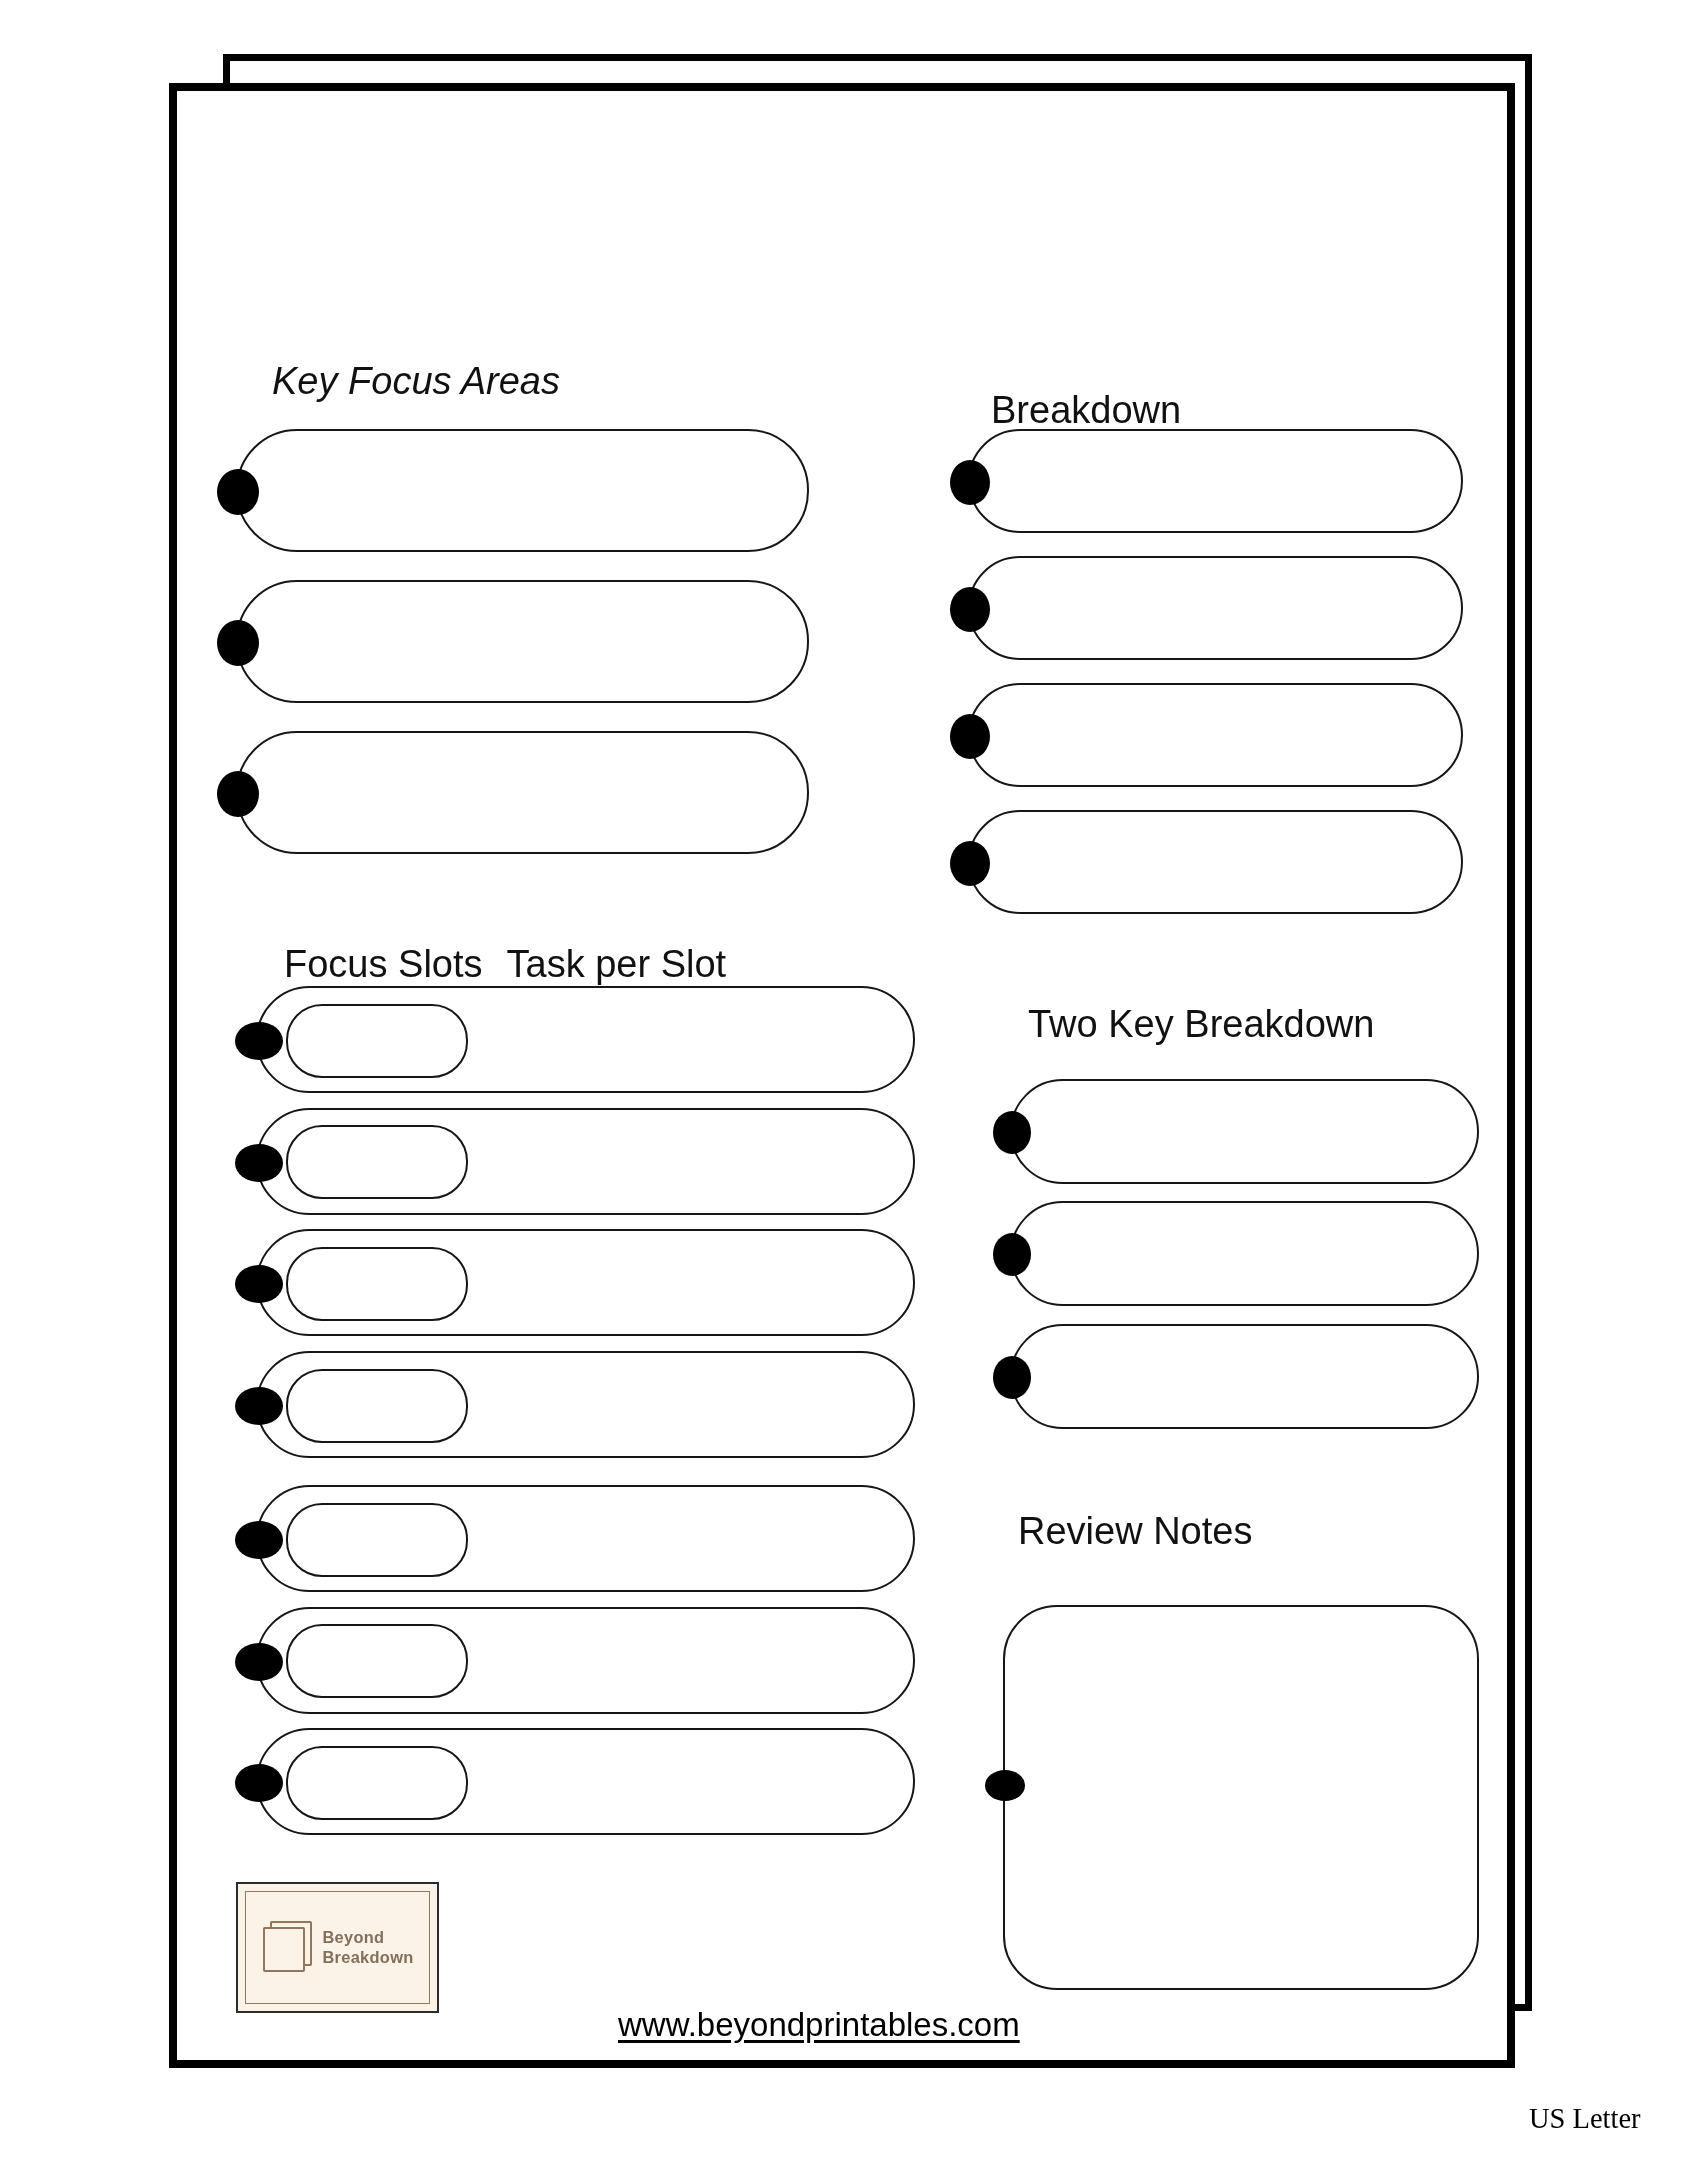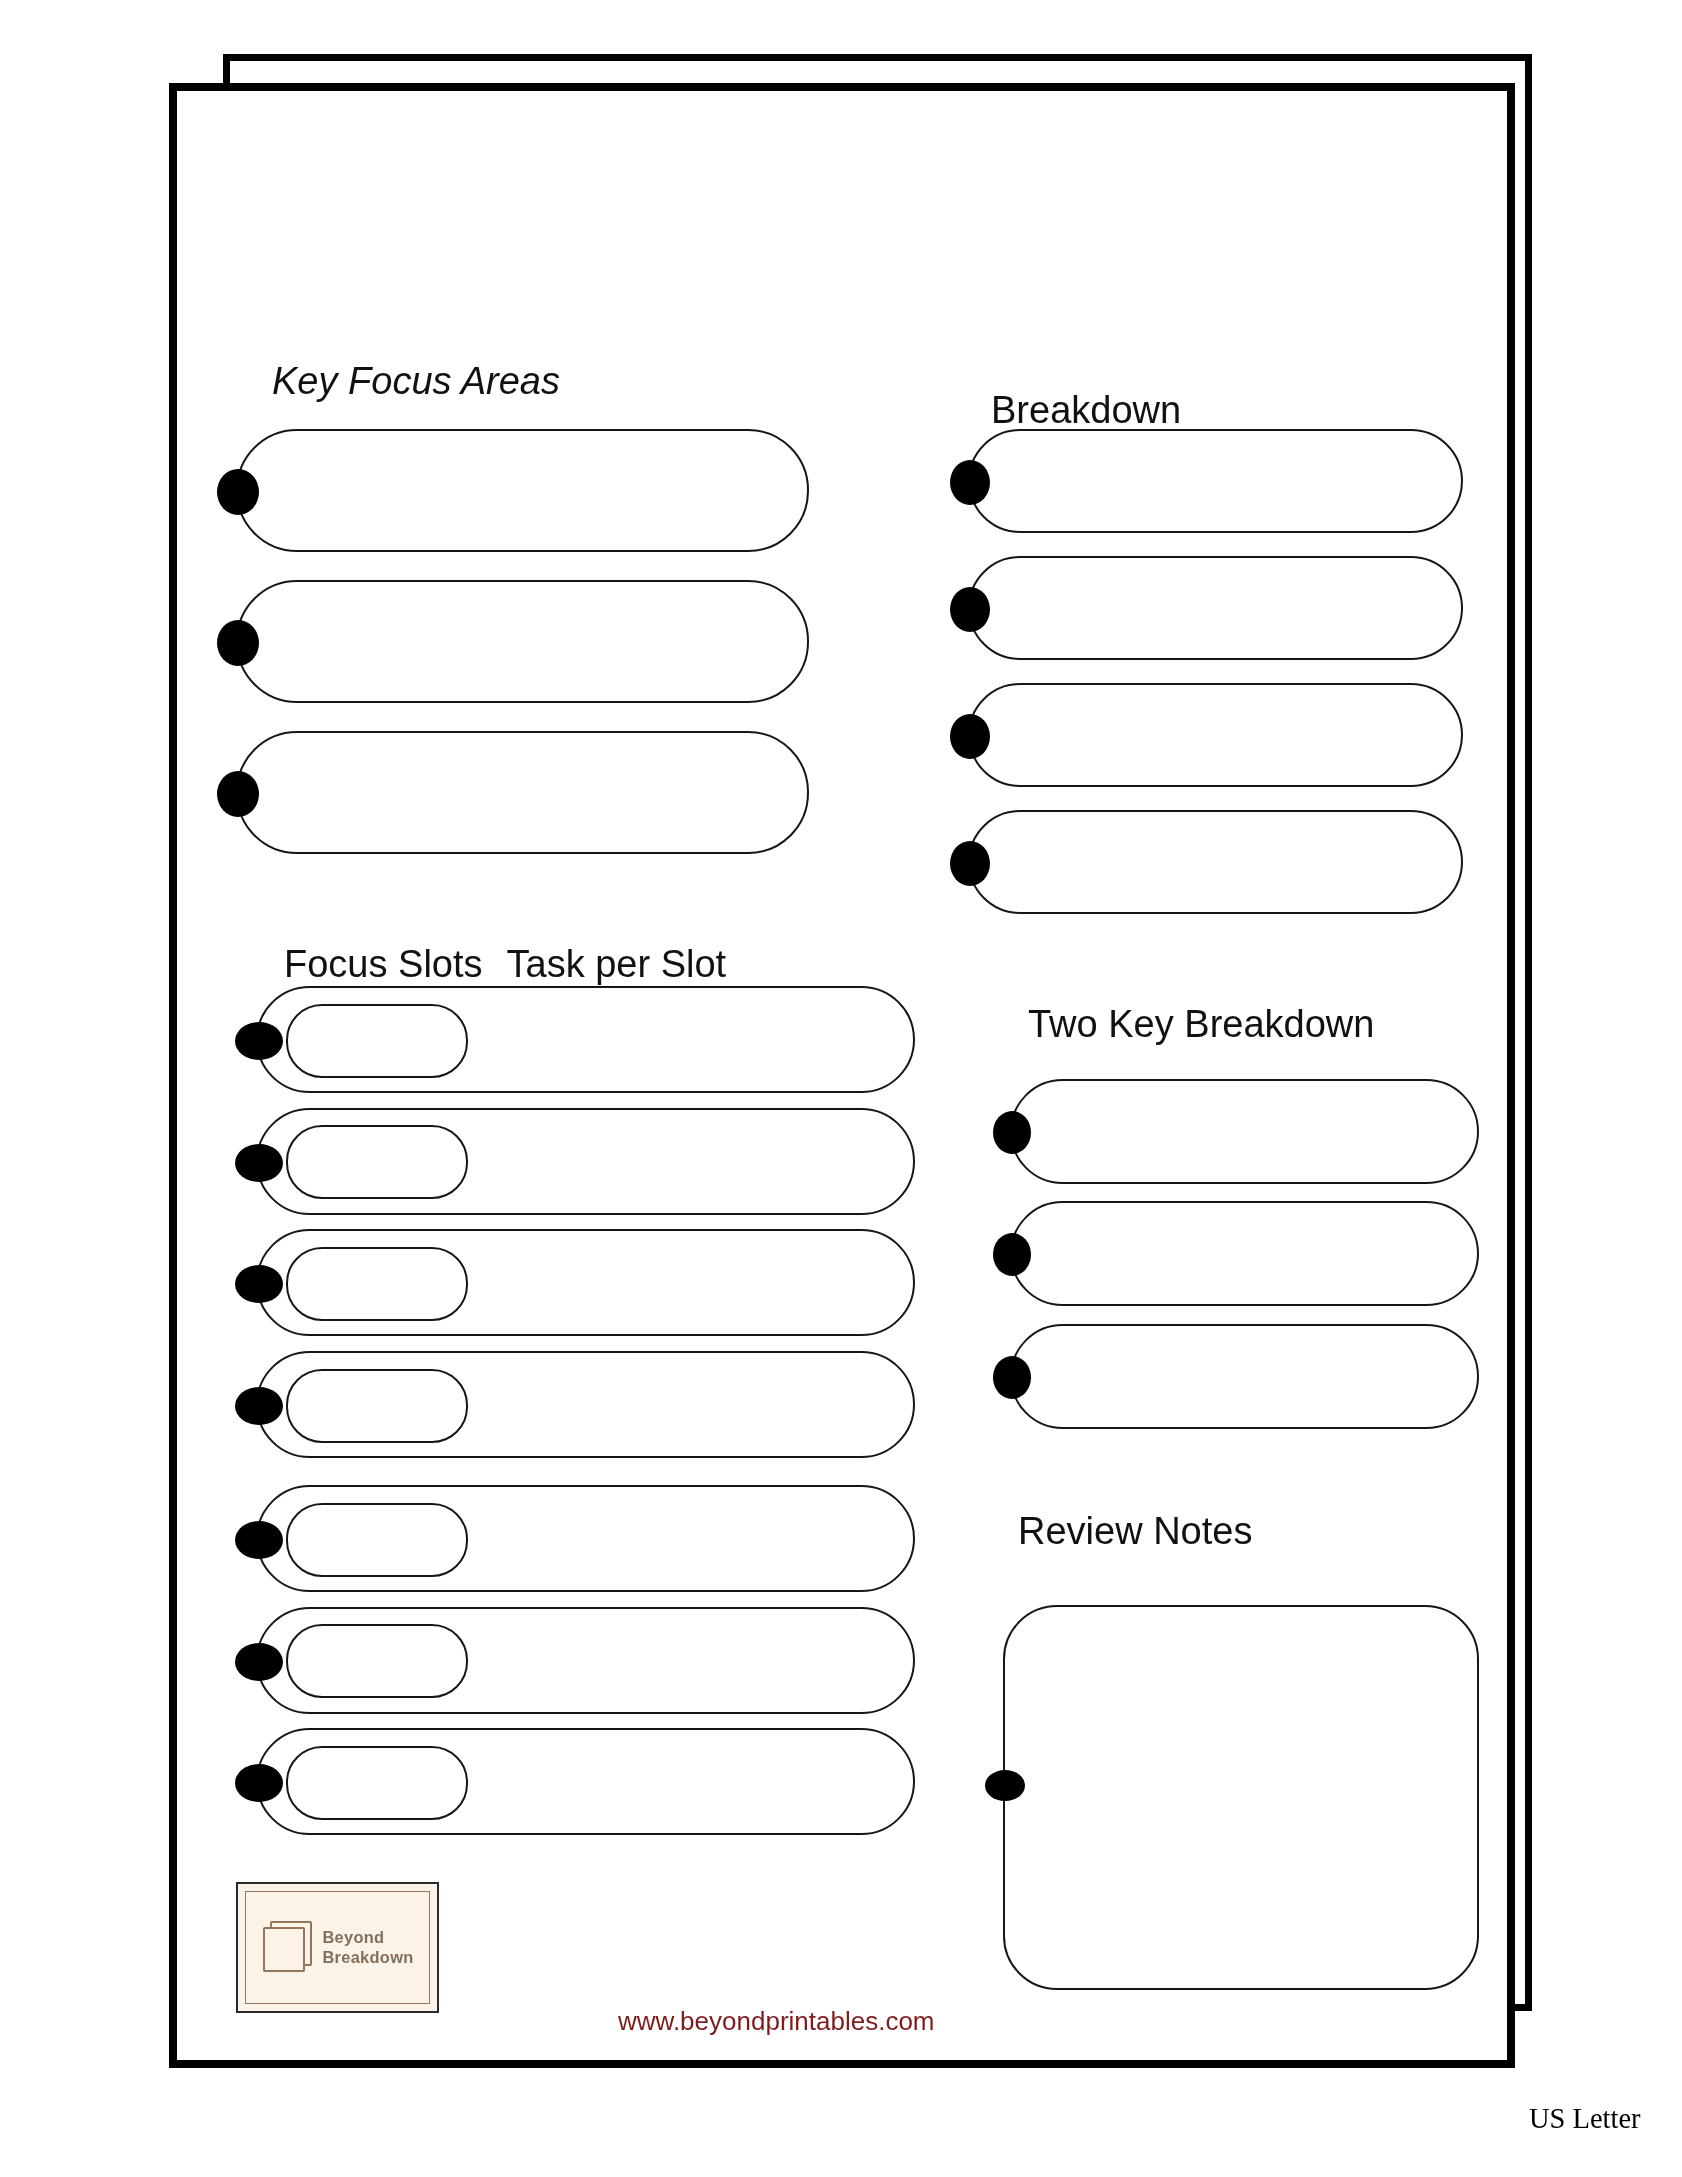--- a/index.html
+++ b/index.html
@@ -56,22 +56,22 @@
   .logo-inner{position:absolute;left:7px;top:7px;right:7px;bottom:7px;
               border:1.7px solid var(--logo-border,#96765b);display:flex;align-items:center;justify-content:center;}
   .pages-icon{position:relative;width:54px;height:54px;flex:0 0 auto;}
   .pages-icon .pg{position:absolute;width:42px;height:45px;border:2.2px solid var(--logo-border,#96765b);
                   background:var(--logo-bg,#fbf2e8);border-radius:1.7px;box-sizing:border-box;}
   .pages-icon .pg-back{left:8.6px;top:0;}
   .pages-icon .pg-front{left:1.7px;top:6px;}
   .logo-text{margin-left:7px;font-size:16.4px;font-weight:600;line-height:1.18;
              color:var(--logo-text,#84705a);letter-spacing:0.3px;}
 
-  .footer-url{position:absolute;left:618px;top:2006px;font-size:26px;color:#7f1d1d;
-              text-underline-offset:4.3px;white-space:nowrap;}
+  .footer-url{position:absolute;left:618px;top:2006px;font-size:33px;color:#000000;
+              text-decoration:underline;text-underline-offset:4.3px;white-space:nowrap;}
   .size-label{position:absolute;left:1529px;top:2103px;font-size:28.5px;color:#000;white-space:nowrap;font-family:Liberation Serif, serif;}
 </style>
 </head>
 <body>
 
 <div class="canvas" style="--logo-bg: #fbf2e8; --logo-border: #96765b; --logo-text: #84705a; --logo-outer: #2b2b2b;">
 
   <div class="back-page"></div>
   <div class="front-page"></div>
 

